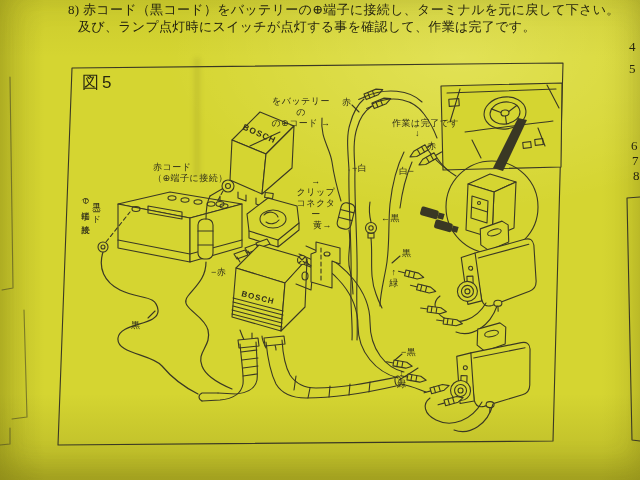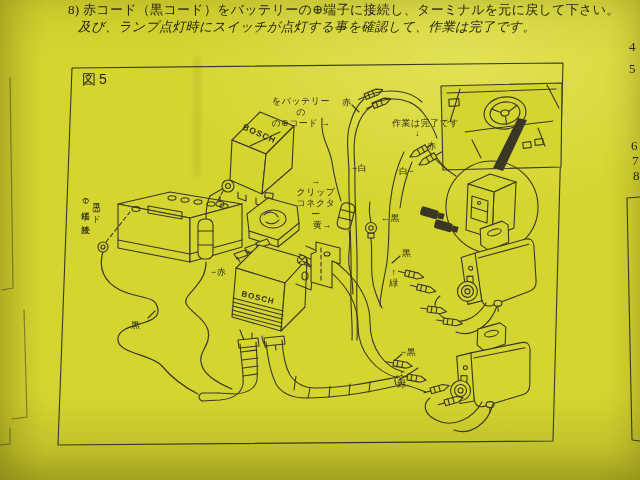--- a/index.html
+++ b/index.html
@@ -21,32 +21,32 @@
     background:rgba(85,80,14,.13);filter:blur(2.5px);
   }
   .instructions{
     position:absolute;left:68px;top:1px;width:566px;z-index:3;
     font-family:"Liberation Serif","DejaVu Serif",serif;
     font-size:13px;line-height:17px;color:#26250f;letter-spacing:.3px;
     white-space:nowrap;
   }
   .iline{height:17px;}
   .iline .b{font-weight:bold;font-family:"Liberation Sans","DejaVu Sans",sans-serif;font-size:12px;letter-spacing:.5px;}
-  .iline.cont{padding-left:10px;font-style:italic;}
+  .iline.cont{padding-left:10px;}
   svg.art{position:absolute;left:0;top:0;z-index:1;}
   svg.art *{stroke:#3a3824;fill:none;stroke-width:1.1;stroke-linecap:round;stroke-linejoin:round;}
   svg.art .fill{fill:#d5d531;}
   svg.art .dark{fill:#3a3824;stroke:none;}
   svg.art .dash{stroke-dasharray:4 3;}
   svg.art .faint{stroke:rgba(58,56,36,.55);}
   svg.art .tube{stroke-width:1.2;}
   svg.art text{stroke:none;fill:#32301c;}
   .figlabel{
     position:absolute;left:82px;top:71px;z-index:3;color:#29280f;
-    font-size:14px;letter-spacing:3px;font-family:"Liberation Sans","DejaVu Sans",sans-serif;
+    font-size:17px;letter-spacing:3px;font-family:"Liberation Sans","DejaVu Sans",sans-serif;
   }
   .ann{
     position:absolute;z-index:3;color:#2f2e1a;font-size:9px;line-height:11px;
     letter-spacing:.5px;white-space:pre-line;
   }
   .ann.v{writing-mode:vertical-lr;letter-spacing:1px;height:100px;font-size:8.5px;}
   .ann.c{text-align:center;}
   .edge-num{
     position:absolute;z-index:3;left:629px;color:#26250f;font-size:13px;
     font-family:"Liberation Serif","DejaVu Serif",serif;
@@ -281,20 +281,22 @@
     <path d="M493,404 C488,424 470,436 454,430"></path>
     <use href="#bullet" transform="translate(394,360) rotate(10)"></use>
     <use href="#bullet" transform="translate(408,374) rotate(10)"></use>
     <use href="#bullet" transform="translate(430,388) rotate(-16)"></use>
     <use href="#bullet" transform="translate(444,400) rotate(-16)"></use>
     <path d="M402,354 L395,360"></path>
   </svg>
 
   <div class="figlabel">図5</div>
 
+  <div class="ann" style="left:153px;top:162px">赤コード
+（⊕端子に接続）</div>
   <div class="ann v" style="left:80px;top:196px">（⊖端子に接続）
 黒コード</div>
   <div class="ann c" style="left:270px;top:96px;width:62px">をバッテリーの
 の⊕コード →</div>
   <div class="ann" style="left:342px;top:97px">赤</div>
   <div class="ann" style="left:392px;top:118px">作業は完了です</div>
   <div class="ann" style="left:415px;top:128px">↓</div>
   <div class="ann" style="left:427px;top:141px">赤</div>
   <div class="ann" style="left:352px;top:163px">−白</div>
   <div class="ann" style="left:399px;top:166px">白−</div>

